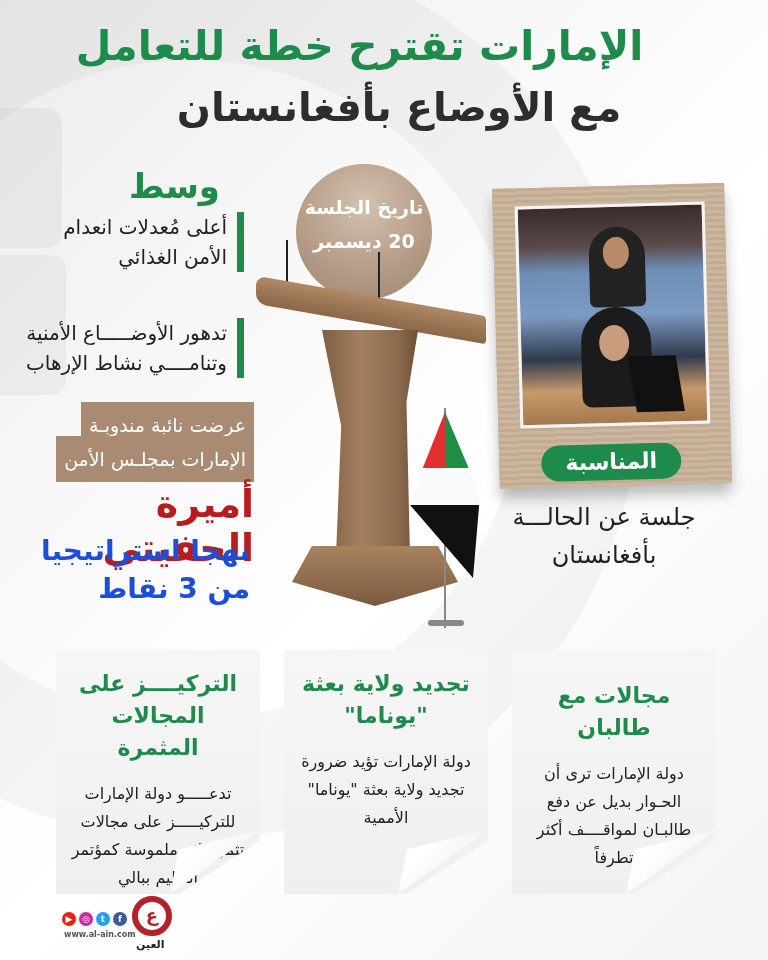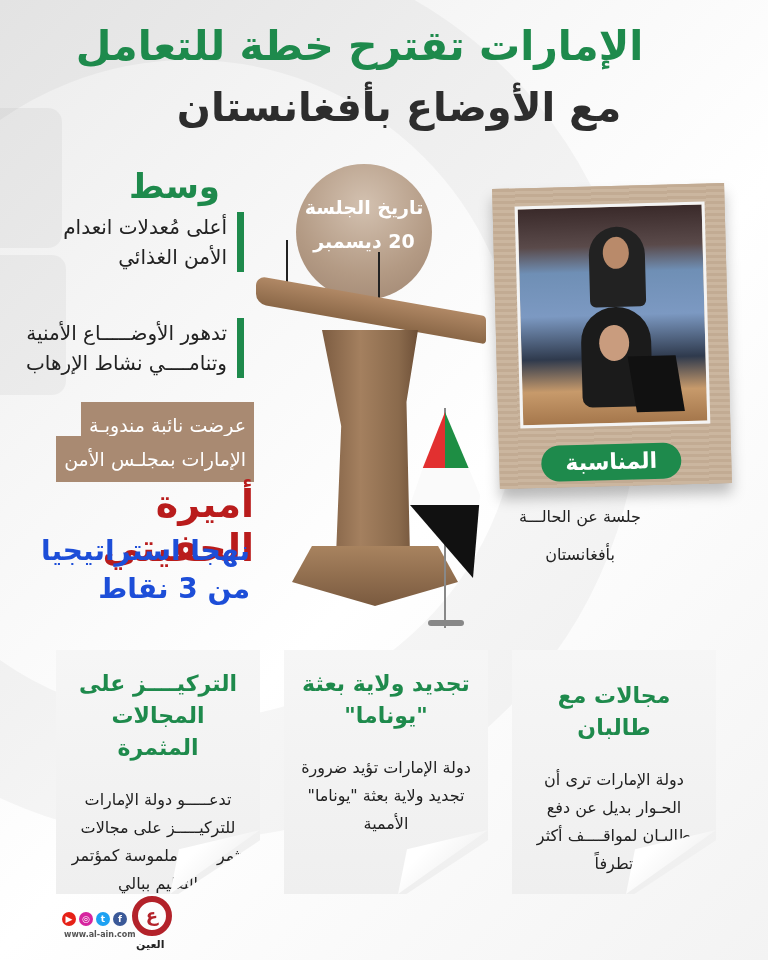--- a/index.html
+++ b/index.html
@@ -84,38 +84,38 @@
   .photo .person { position: absolute; left: 60px; top: 100px; width: 70px; height: 100px; background: #1b1b1b; border-radius: 35px 35px 10px 10px; }
   .photo .face { position: absolute; left: 78px; top: 118px; width: 30px; height: 36px; background: #c99c7e; border-radius: 50%; }
   .photo .person2 { position: absolute; left: 70px; top: 20px; width: 56px; height: 80px; background: #222; border-radius: 28px 28px 6px 6px; }
   .photo .face2 { position: absolute; left: 84px; top: 30px; width: 26px; height: 32px; background: #b98a6a; border-radius: 50%; }
   .photo .monitor { position: absolute; left: 110px; top: 150px; width: 48px; height: 56px; background: #111; transform: skewX(8deg); }
   .munasaba {
     position: absolute; top: 258px; left: 42px; width: 140px; height: 36px;
     background: #1e8a4c; color: #fff; border-radius: 18px;
     font-size: 22px; font-weight: bold; text-align: center; line-height: 36px;
   }
-  .session-desc { top: 498px; left: 460px; width: 240px; text-align: center; font-size: 16px; line-height: 38px; color: #222; }
+  .session-desc { top: 498px; left: 484px; width: 240px; text-align: center; font-size: 24px; line-height: 38px; color: #222; }
 
   
   .card {
     top: 650px; width: 204px; height: 244px; background: linear-gradient(180deg, #f6f6f6, #efefef);
     box-shadow: 0 6px 16px rgba(0,0,0,0.12);
     clip-path: polygon(0 0, 100% 0, 100% 78%, 60% 100%, 0 100%);
     text-align: center; padding: 18px 14px 0;
   }
   .card-curl {
     position: absolute; bottom: 0; right: 0; width: 90px; height: 64px;
     background: linear-gradient(135deg, #ffffff 30%, #e6e6e6 100%);
     clip-path: polygon(100% 0, 100% 0, 0 100%, 10% 30%);
   }
   .c1 { left: 512px; }
   .c2 { left: 284px; }
   .c3 { left: 56px; }
-  .card-title { font-size: 22px; font-weight: bold; color: #1e8a4c; line-height: 32px; margin-bottom: 22px; }
+  .card-title { font-size: 22px; font-weight: bold; color: #1e8a4c; line-height: 32px; margin-bottom: 16px; }
   .card-body { font-size: 16px; color: #222; line-height: 28px; }
 
   
   .footer-icons { top: 912px; left: 62px; display: flex; direction: ltr; gap: 3px; }
   .sicon { width: 14px; height: 14px; border-radius: 50%; color: #fff; font-size: 9px; text-align: center; line-height: 14px; font-weight: bold; font-family: "DejaVu Sans", sans-serif; }
   .site { top: 930px; left: 64px; font-size: 8px; color: #555; direction: ltr; font-weight: bold; }
   .logo { top: 896px; left: 132px; width: 40px; height: 40px; border-radius: 50%; border: 6px solid #b3222a; color: #b3222a; font-weight: bold; font-size: 18px; text-align: center; line-height: 28px; }
   .logo-text { top: 938px; left: 136px; font-size: 11px; font-weight: bold; color: #222; }
 </style>
 </head>

